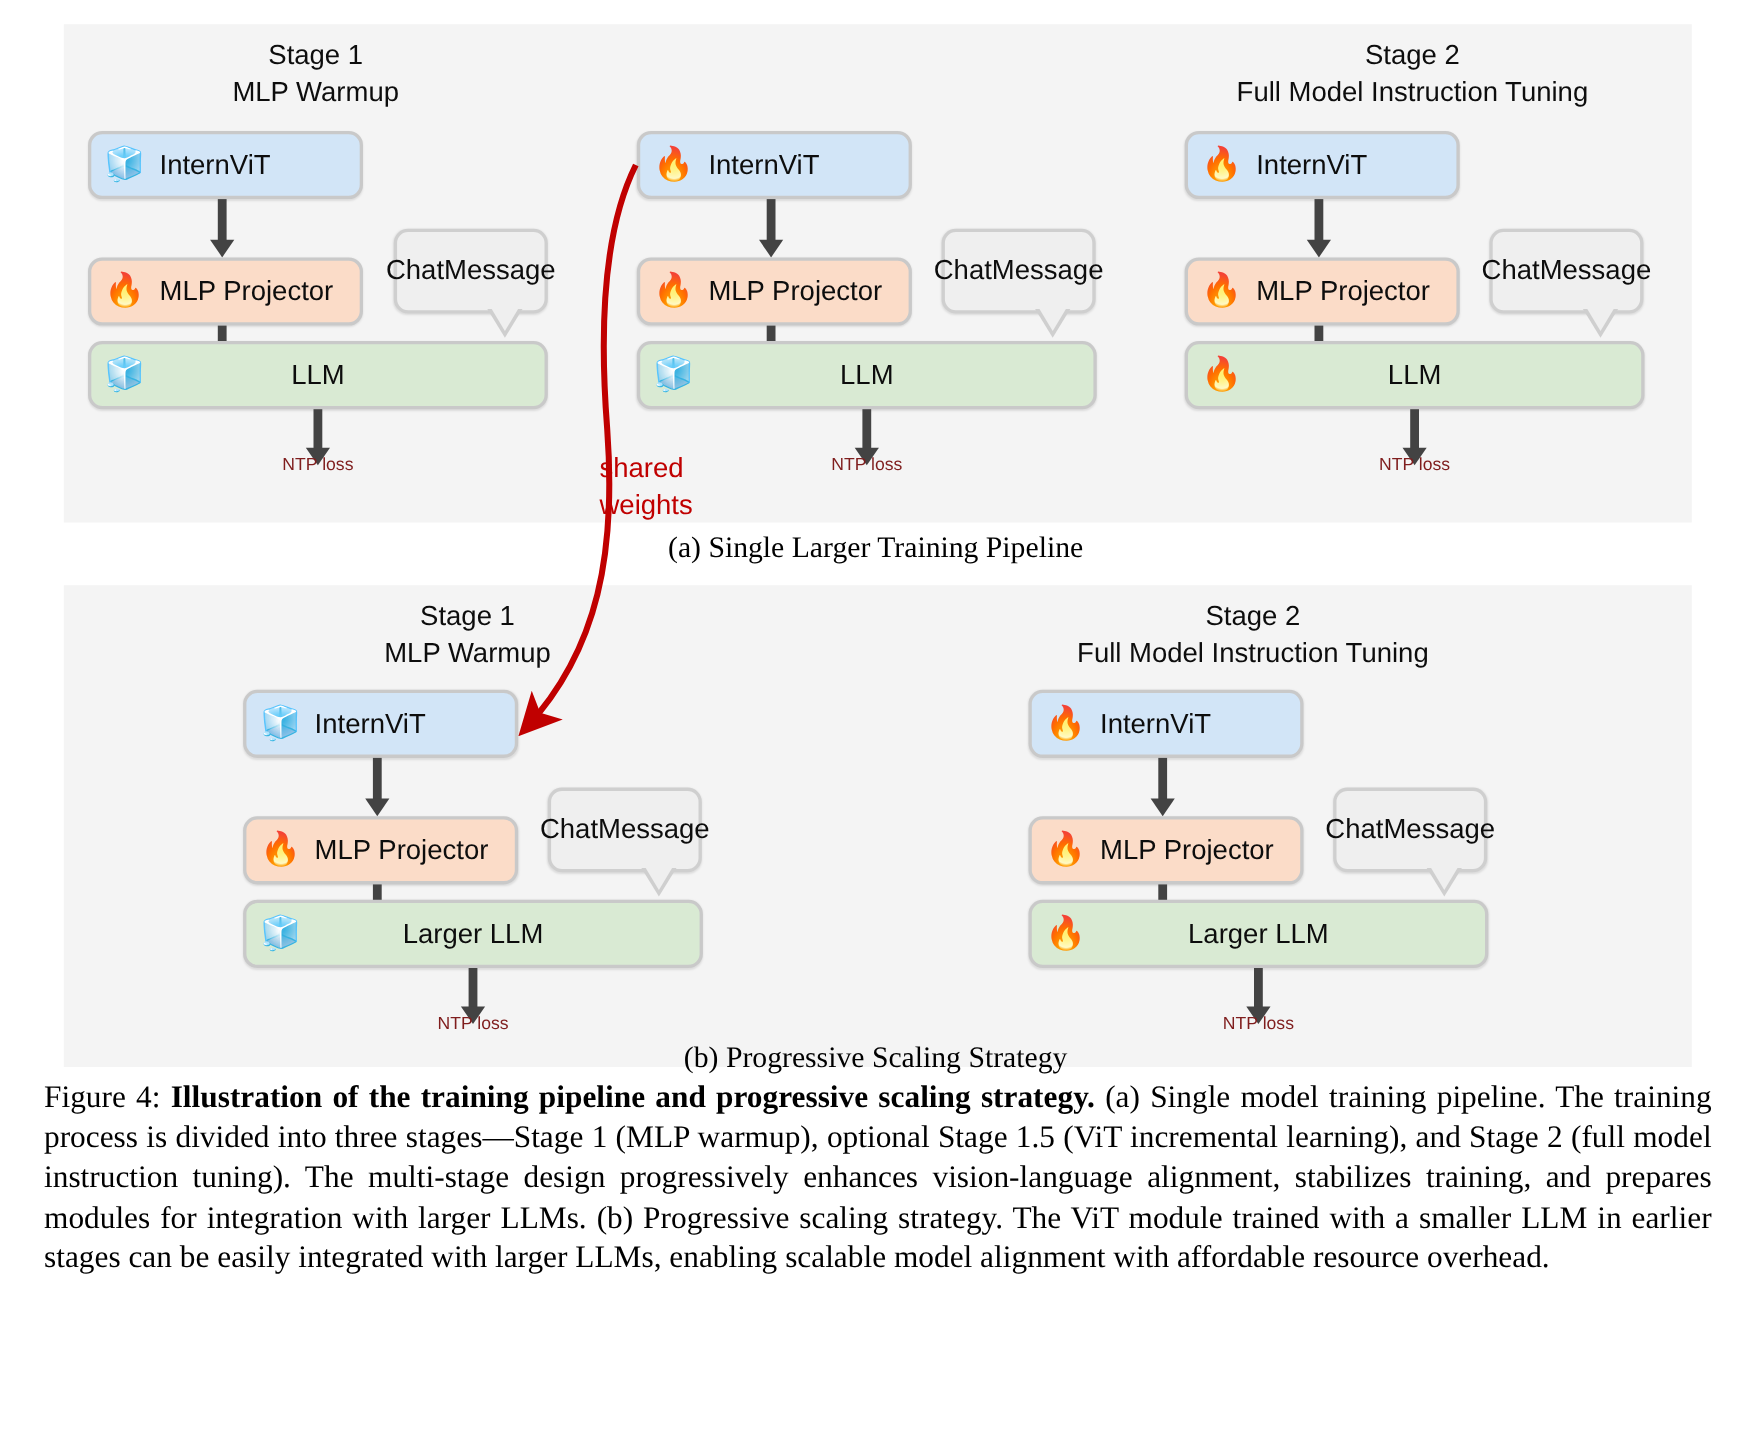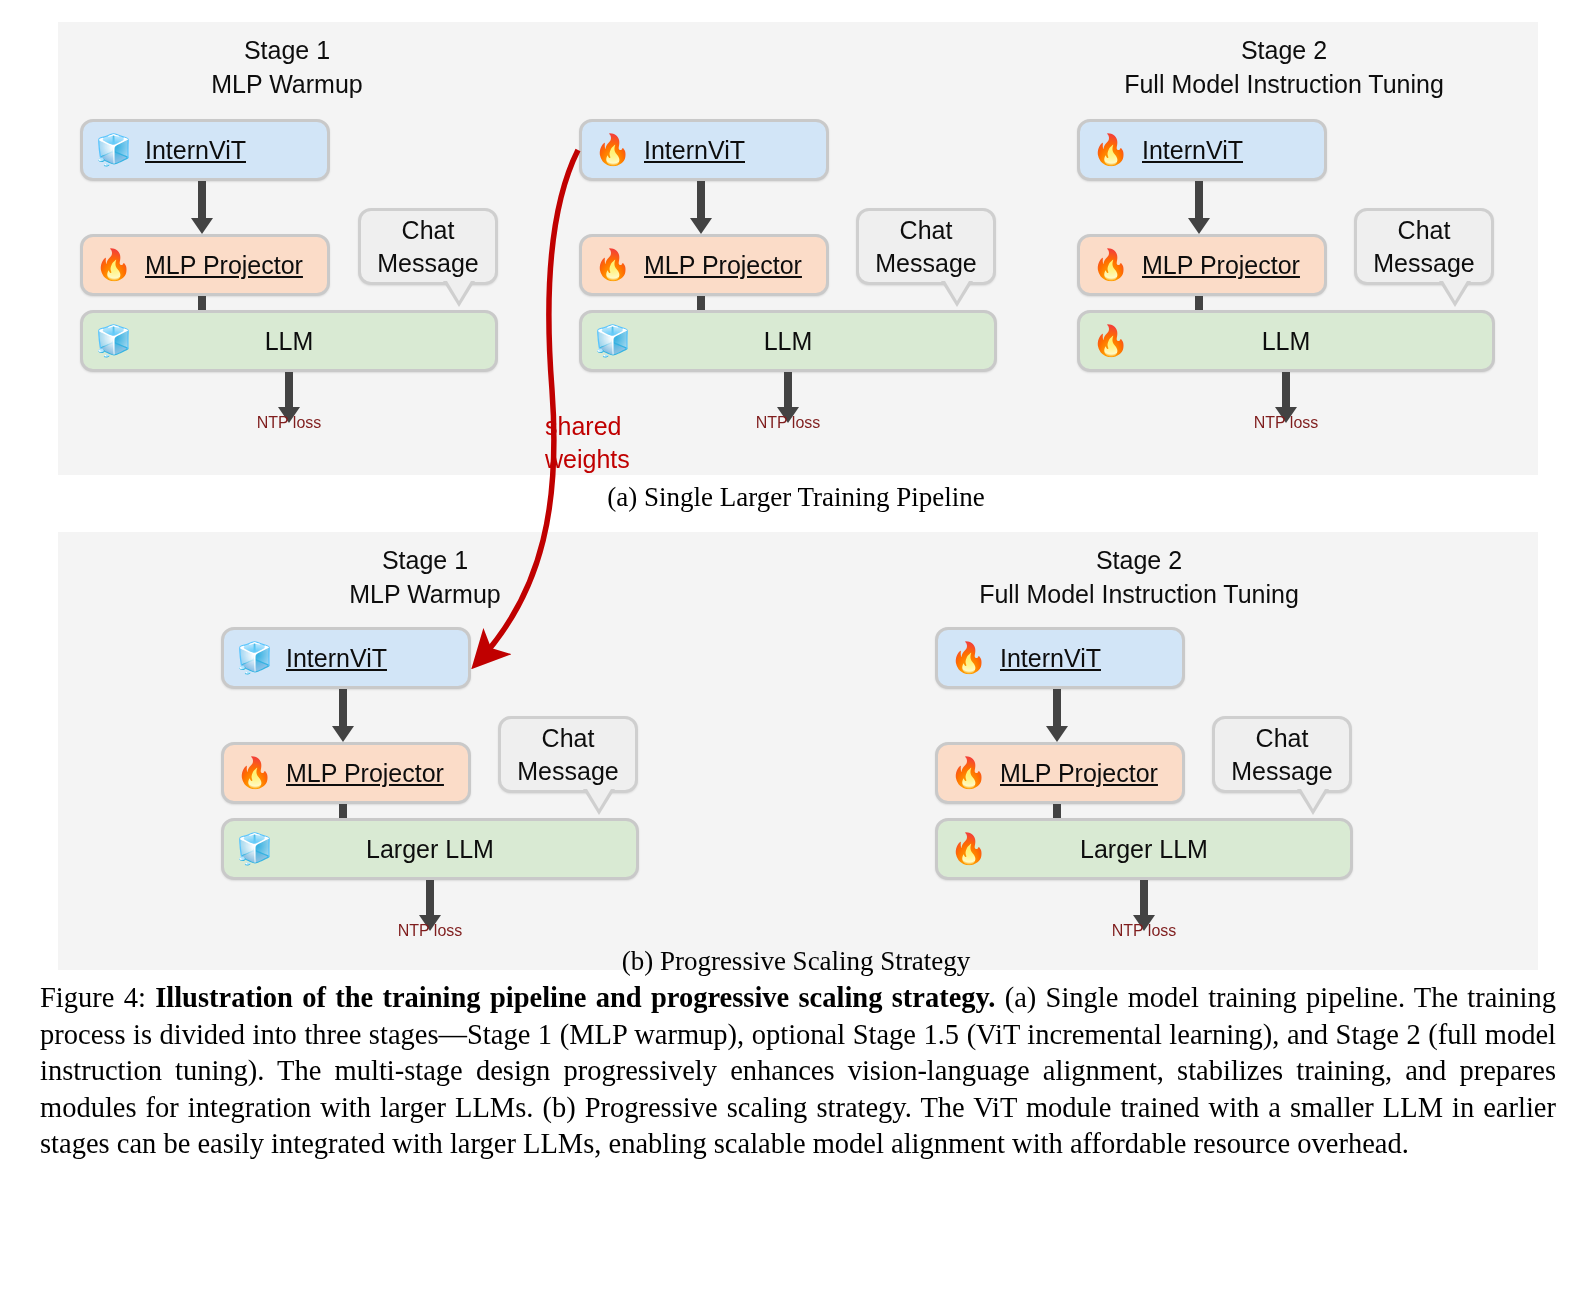--- a/index.html
+++ b/index.html
@@ -62,35 +62,34 @@
     text-align: center;
     font-size: 25px;
     color: #0d0d0d;
     white-space: nowrap;
   }
   
   .box.compact .lbl {
     text-align: left;
     padding-left: 62px;
     width: auto;
-    text-decoration: underline;
   }
   .box.vit  { background: #d2e5f7; }
   .box.mlp  { background: #fbdcc8; }
   .box.llm  { background: #d9ead3; }
 
   
   .bubble {
     position: absolute;
     background: #efefef;
     border: 3px solid #cfcfcf;
     border-radius: 13px;
     box-sizing: border-box;
     display: flex;
-    flex-direction: column;
+    flex-direction: row;
     align-items: center;
     justify-content: center;
     font-size: 25px;
     line-height: 33px;
     color: #0d0d0d;
     text-align: center;
     box-shadow: 0 1px 2px rgba(0,0,0,.10);
   }
   .bubble .tail {
     position: absolute;

